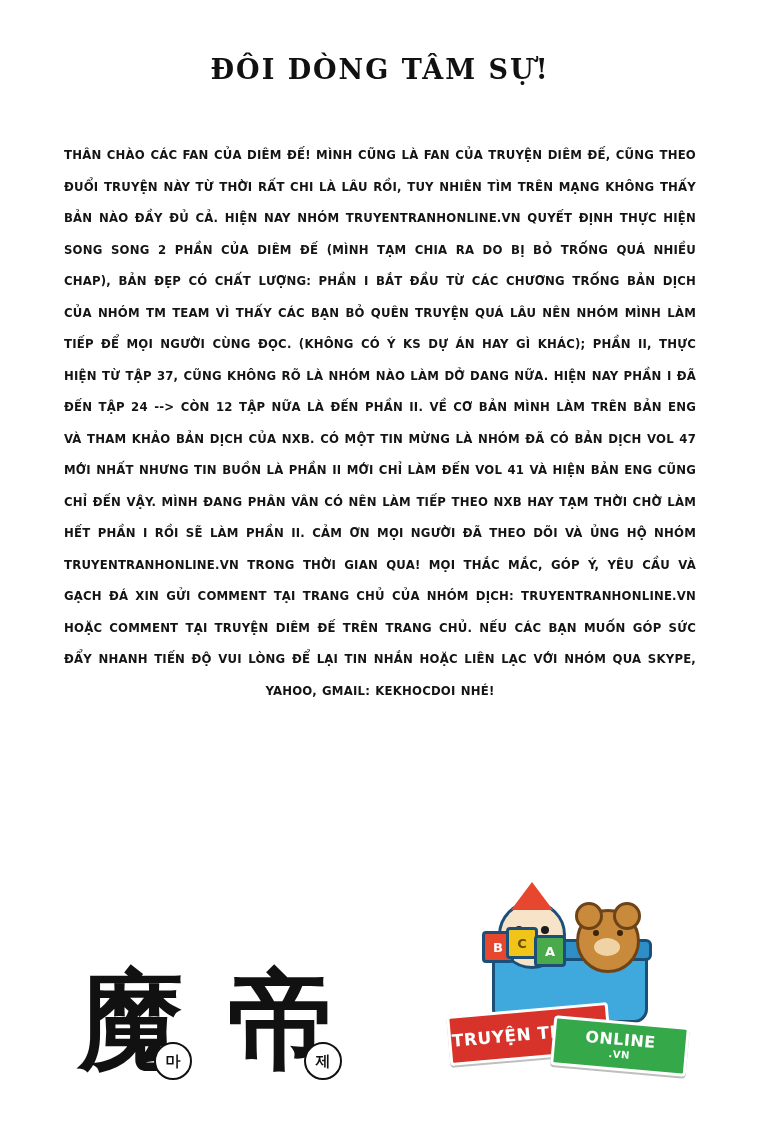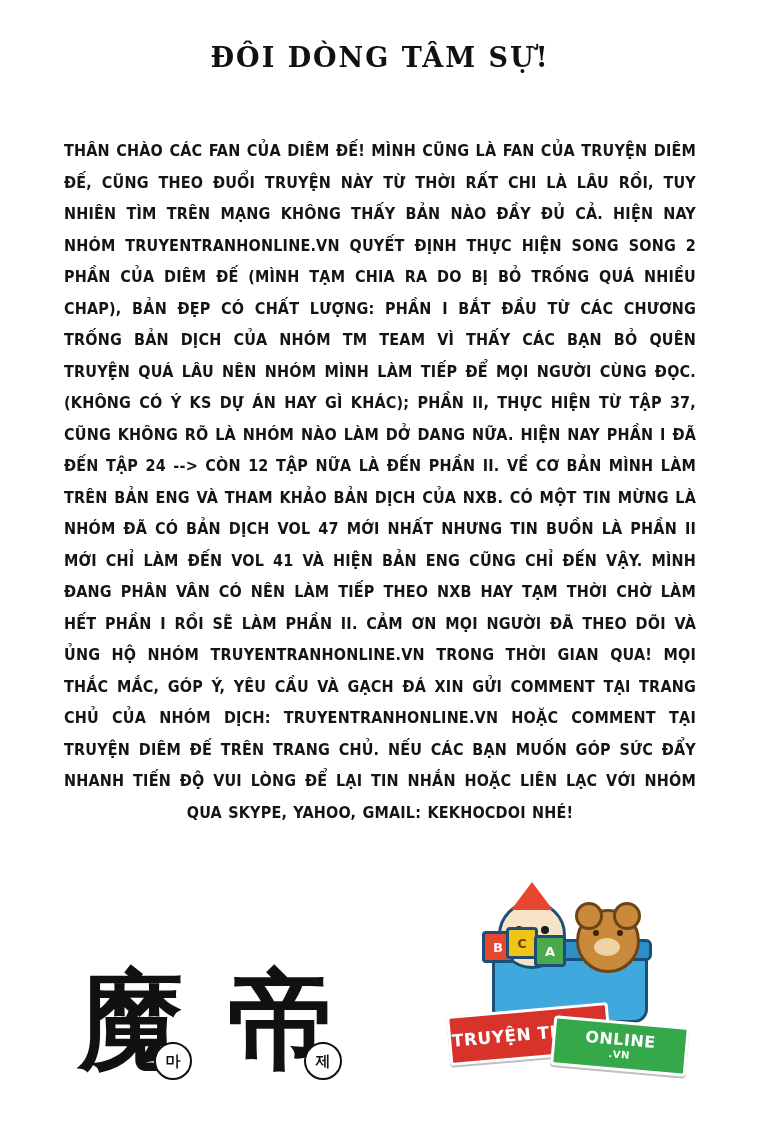--- a/index.html
+++ b/index.html
@@ -22,32 +22,32 @@
     box-sizing: border-box;
   }
   .title {
     text-align: center;
     font-family: "DejaVu Serif", serif;
     font-weight: bold;
     font-size: 27px;
     letter-spacing: 2px;
     color: #111111;
     margin: 0;
-    padding-top: 42px;
+    padding-top: 54px;
     text-transform: uppercase;
   }
   .body-text {
-    margin: 16px auto;
+    margin: 8px auto;
     padding-top: 46px;
     width: 632px;
     text-align: justify;
     text-align-last: center;
     font-family: "DejaVu Sans Condensed", "Liberation Sans Narrow", "Liberation Sans", sans-serif;
     font-weight: bold;
-    font-size: 16px;
+    font-size: 13px;
     line-height: 31.5px;
     color: #141414;
     text-transform: uppercase;
     letter-spacing: 0.2px;
     word-spacing: 1px;
   }
   .logos {
     position: absolute;
     left: 0;
     right: 0;

